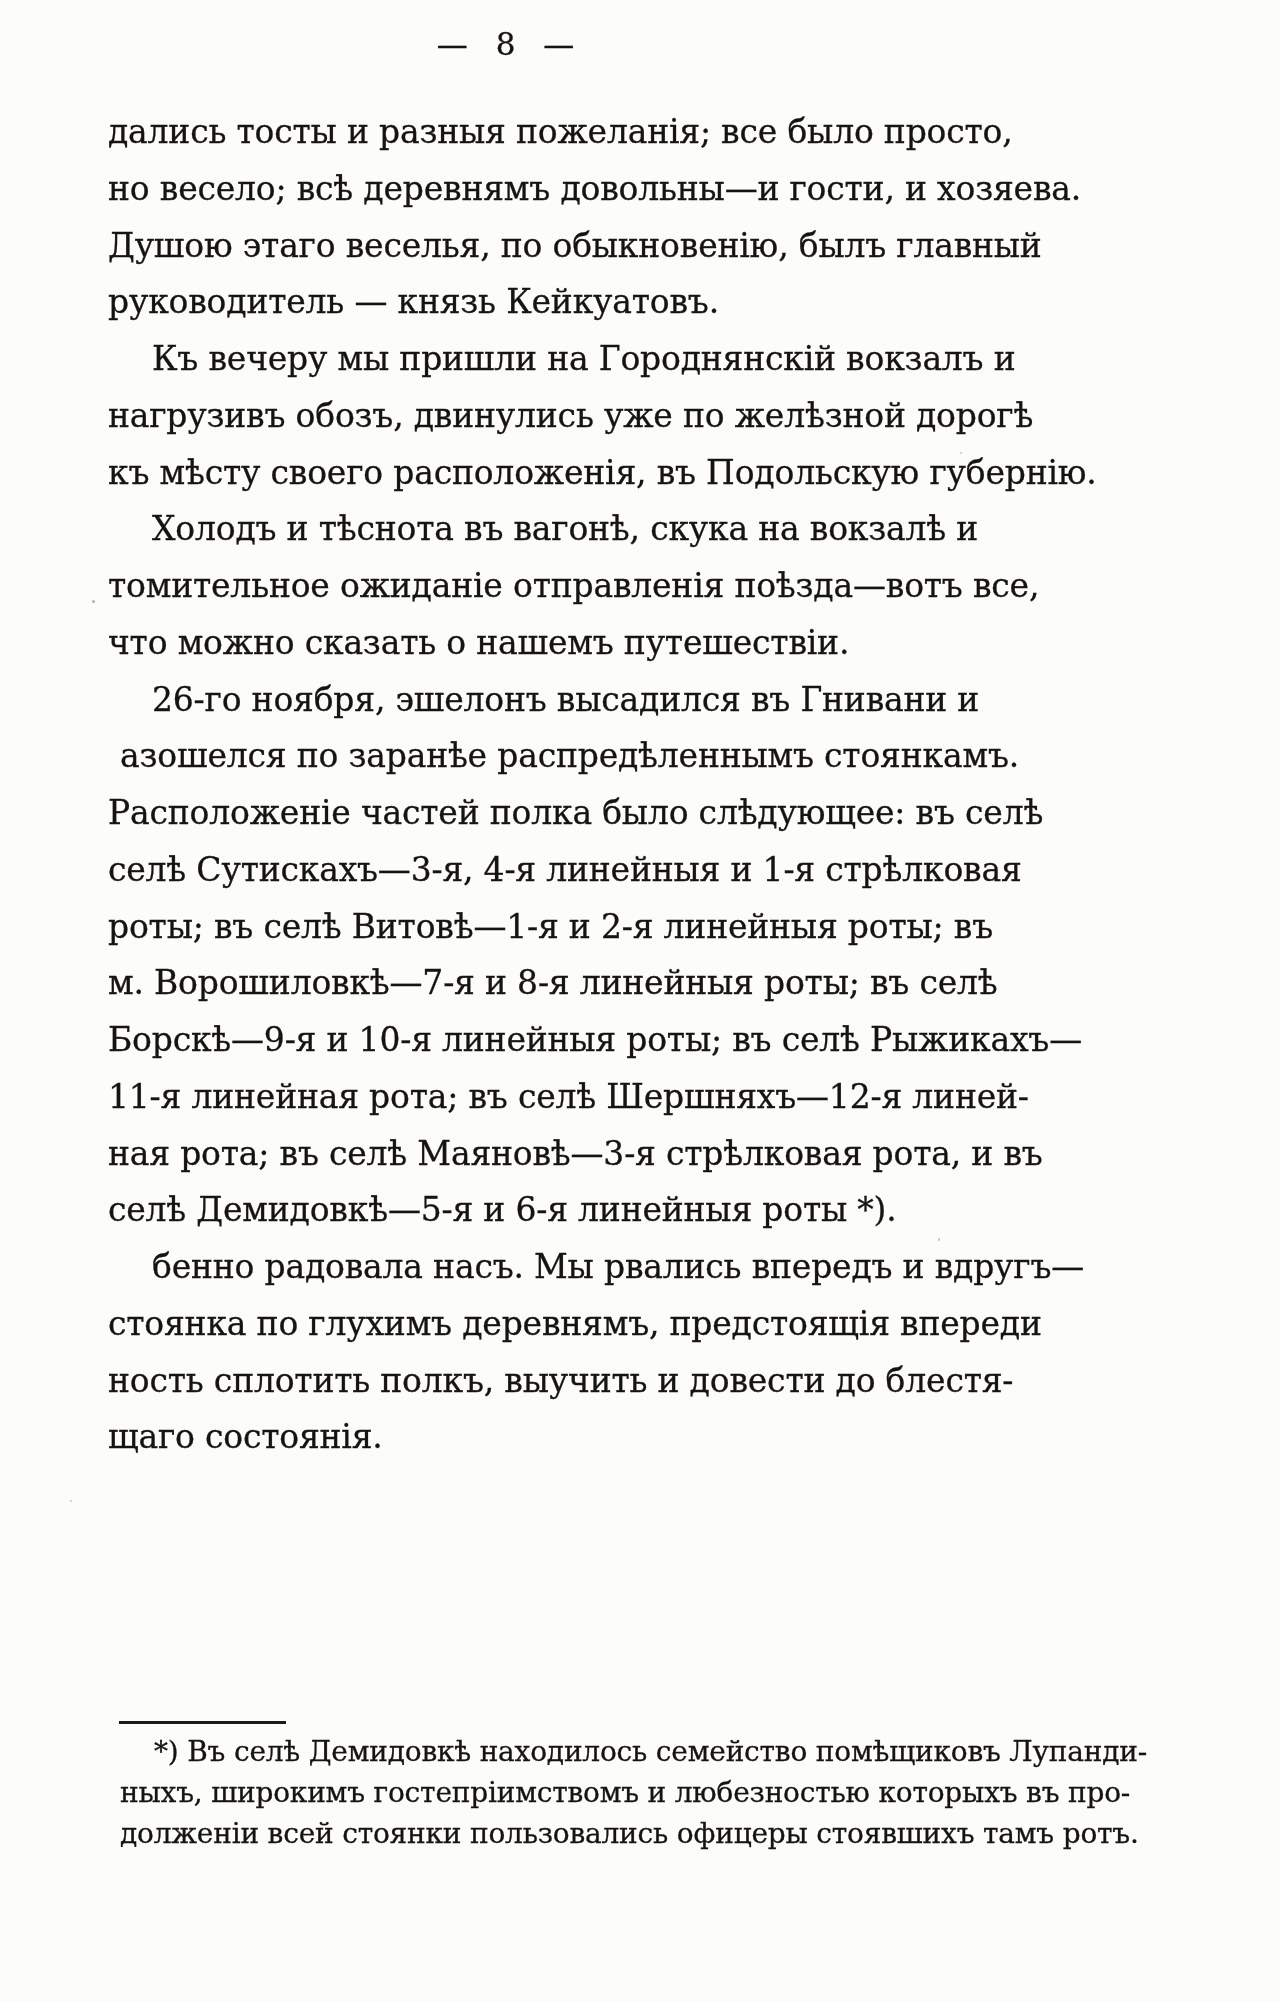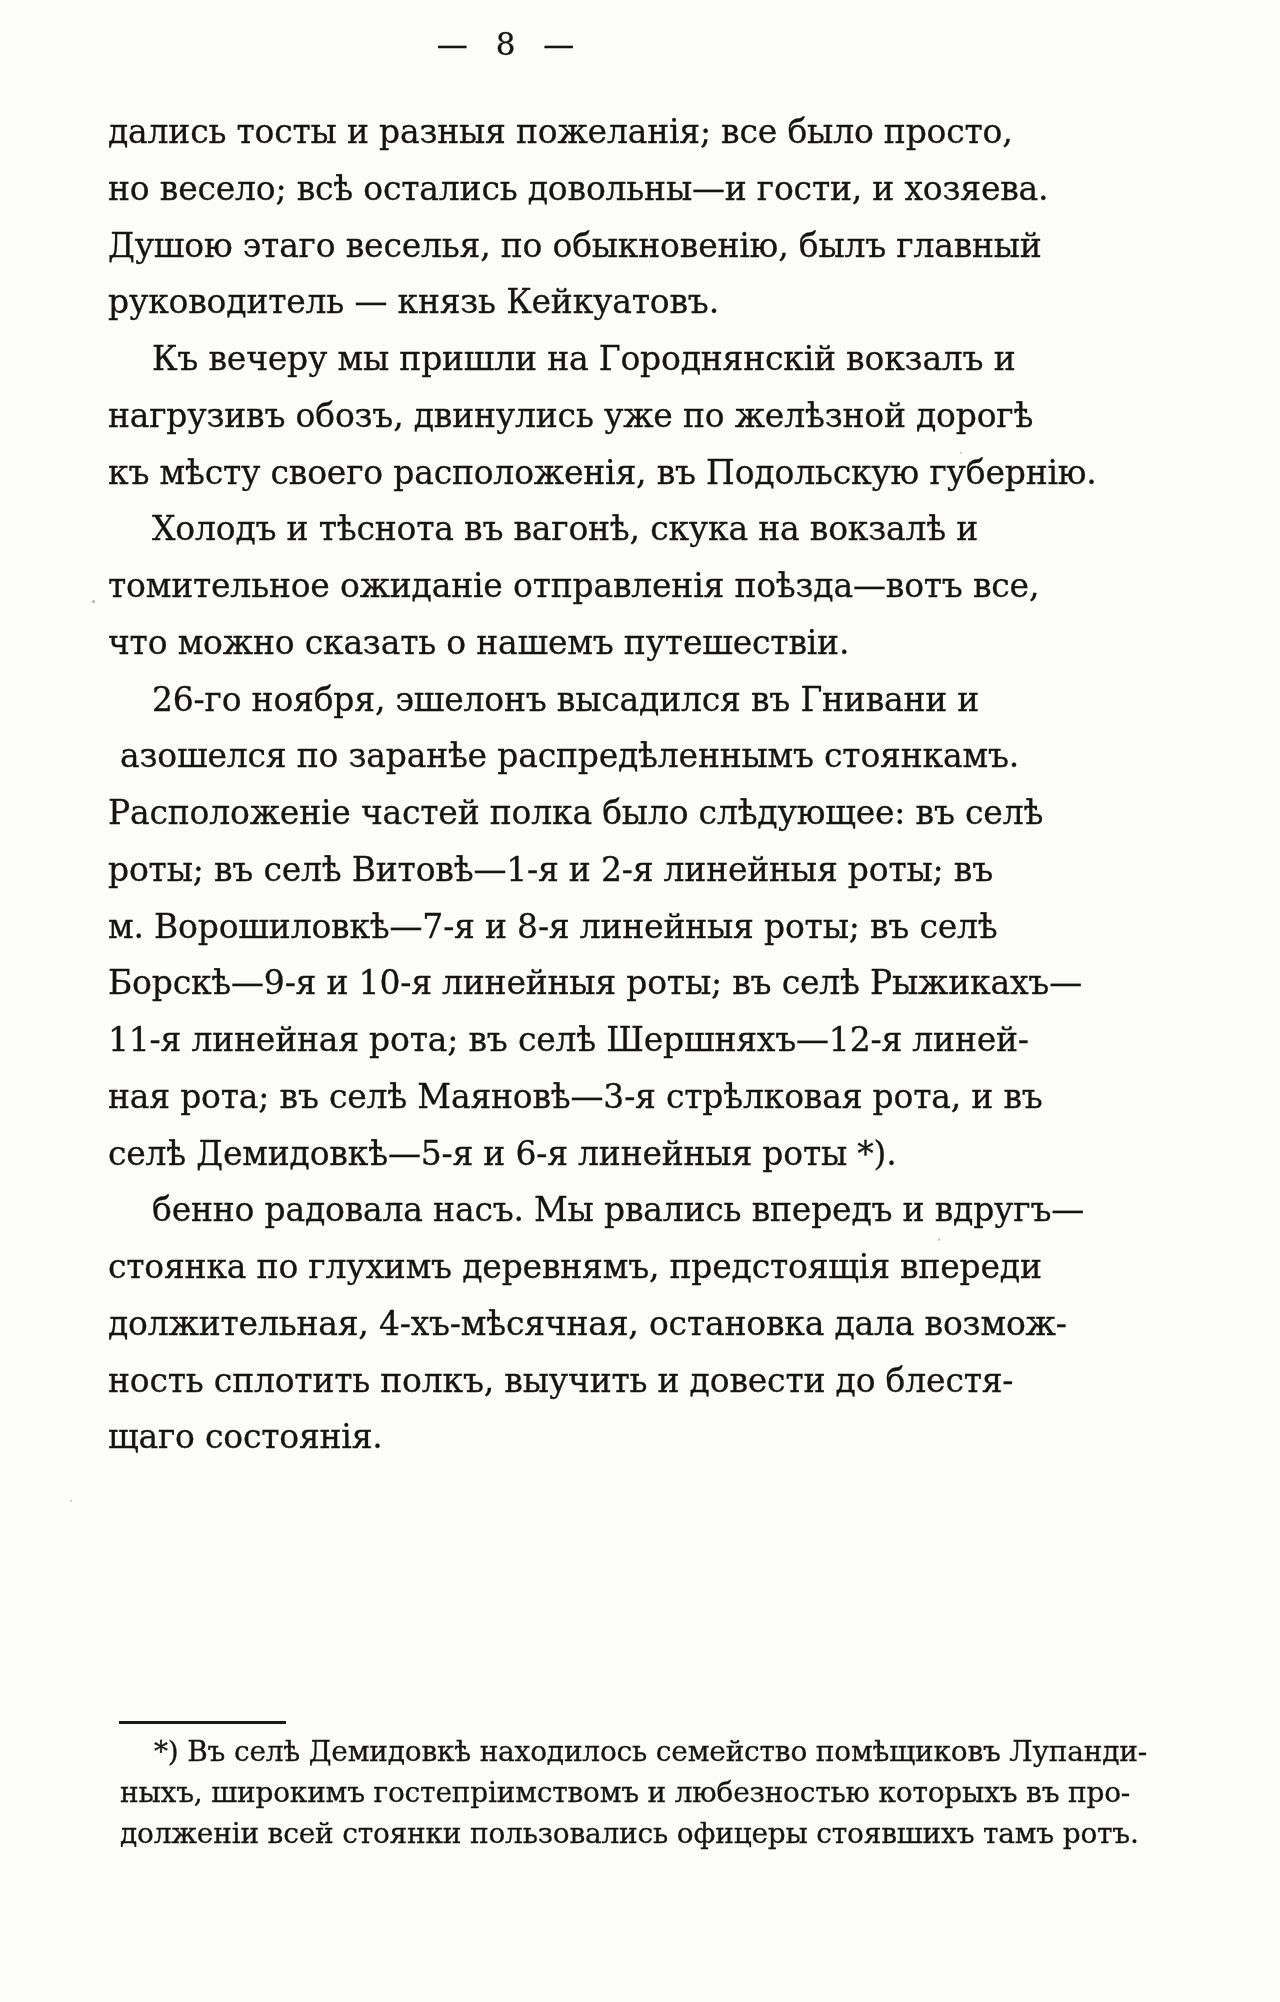--- a/index.html
+++ b/index.html
@@ -81,49 +81,49 @@
   .speck.s4 { left: 70px;  top: 1500px; width: 2px; height: 2px; opacity: .35; }
 </style>
 </head>
 <body>
 
 <div class="page">
   <div class="pagehead">— 8 —</div>
   <div class="textblock" id="textblock">
       <div class="para">
         <div class="line">дались тосты и разныя пожеланія; все было просто,</div>
-        <div class="line">но весело; всѣ остались довольны—и гости, и хозяева.</div>
+        <div class="line">но весело; всѣ деревнямъ довольны—и гости, и хозяева.</div>
         <div class="line">Душою этаго веселья, по обыкновенію, былъ главный</div>
         <div class="line final">руководитель — князь Кейкуатовъ.</div>
       </div>
       <div class="para indent">
         <div class="line">Къ вечеру мы пришли на Городнянскій вокзалъ и</div>
         <div class="line">нагрузивъ обозъ, двинулись уже по желѣзной дорогѣ</div>
         <div class="line final">къ мѣсту своего расположенія, въ Подольскую губернію.</div>
       </div>
       <div class="para indent">
         <div class="line">Холодъ и тѣснота въ вагонѣ, скука на вокзалѣ и</div>
         <div class="line">томительное ожиданіе отправленія поѣзда—вотъ все,</div>
         <div class="line final">что можно сказать о нашемъ путешествіи.</div>
       </div>
       <div class="para indent">
         <div class="line">26-го ноября, эшелонъ высадился въ Гнивани и</div>
         <div class="line gap">азошелся по заранѣе распредѣленнымъ стоянкамъ.</div>
         <div class="line">Расположеніе частей полка было слѣдующее: въ селѣ</div>
+        <div class="line">селѣ Сутискахъ—3-я, 4-я линейныя и 1-я стрѣлковая</div>
         <div class="line">роты; въ селѣ Витовѣ—1-я и 2-я линейныя роты; въ</div>
         <div class="line">м. Ворошиловкѣ—7-я и 8-я линейныя роты; въ селѣ</div>
         <div class="line">Борскѣ—9-я и 10-я линейныя роты; въ селѣ Рыжикахъ—</div>
         <div class="line">11-я линейная рота; въ селѣ Шершняхъ—12-я линей-</div>
         <div class="line">ная рота; въ селѣ Маяновѣ—3-я стрѣлковая рота, и въ</div>
         <div class="line final">селѣ Демидовкѣ—5-я и 6-я линейныя роты *).</div>
       </div>
       <div class="para indent">
         <div class="line">бенно радовала насъ. Мы рвались впередъ и вдругъ—</div>
         <div class="line">стоянка по глухимъ деревнямъ, предстоящія впереди</div>
-        <div class="line">должительная, 4-хъ-мѣсячная, остановка дала возмож-</div>
         <div class="line">ность сплотить полкъ, выучить и довести до блестя-</div>
         <div class="line final">щаго состоянія.</div>
       </div>
     </div>
   <div class="footnote-rule"></div>
   <div class="footnote" id="footnote">
       <div class="line">*) Въ селѣ Демидовкѣ находилось семейство помѣщиковъ Лупанди-</div>
       <div class="line">ныхъ, широкимъ гостепріимствомъ и любезностью которыхъ въ про-</div>
       <div class="line final">долженіи всей стоянки пользовались офицеры стоявшихъ тамъ ротъ.</div>
     </div>

